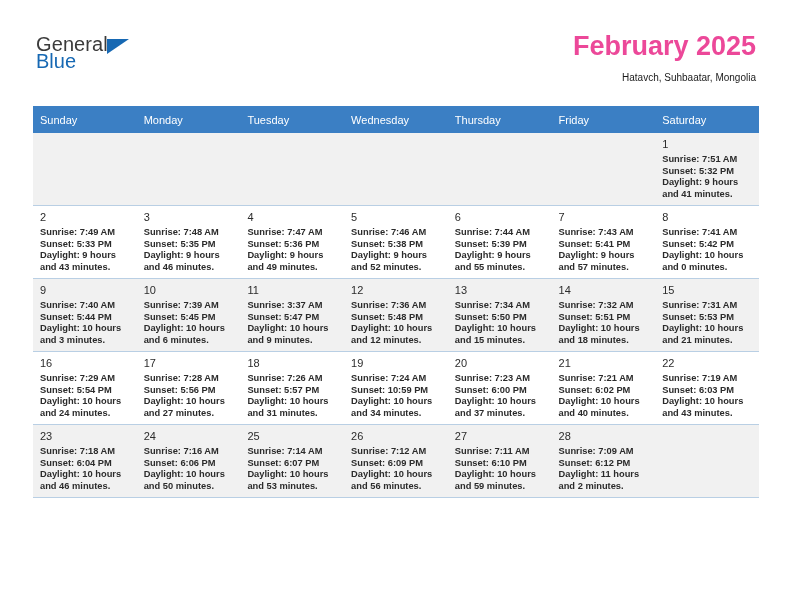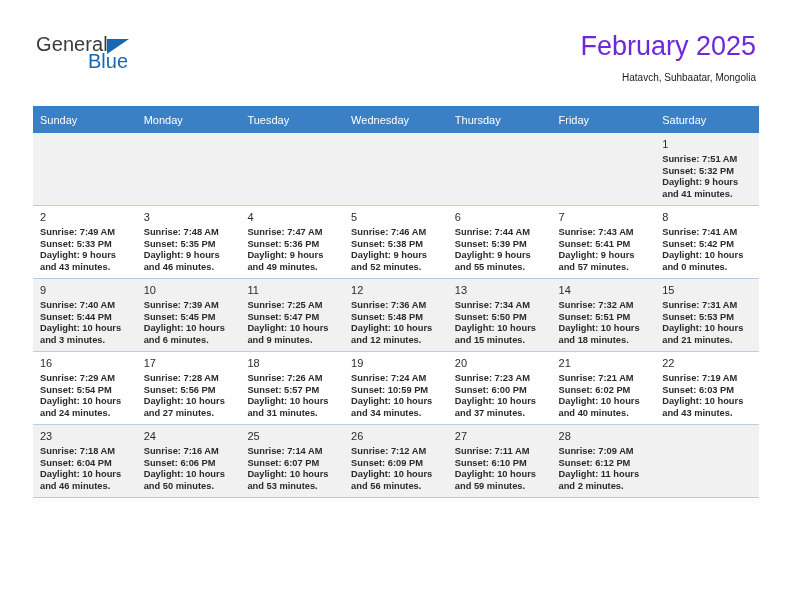--- a/index.html
+++ b/index.html
@@ -47,34 +47,33 @@
     height: 0;
     border-top: 15px solid #1668b3;
     border-right: 22px solid transparent;
     vertical-align: -3px;
     margin-left: -1px;
   }
   .logo-blue {
     font-size: 20px;
     color: #1668b3;
     line-height: 18px;
-    margin-left: 52px;
     margin-top: -3px;
     display: block;
   }
   .title-block {
     position: absolute;
     right: 36px;
     top: 30px;
     text-align: right;
   }
   .cal-title {
     font-size: 27px;
-    font-weight: normal;
-    color: #6d28d9;
+    font-weight: bold;
+    color: #ec4899;
     line-height: 32px;
     white-space: nowrap;
   }
   .cal-subtitle {
     font-size: 10px;
     color: #1a1a1a;
     line-height: 20px;
     margin-top: 6px;
     white-space: nowrap;
   }
@@ -283,21 +282,21 @@
                 <div>Sunset: 5:45 PM</div>
                 <div>Daylight: 10 hours</div>
                 <div>and 6 minutes.</div>
               </div>
             </div>
           </td>
           <td>
             <div class="cell-inner">
               <div class="daynum">11</div>
               <div class="dayinfo">
-                <div>Sunrise: 7:25 AM</div>
+                <div>Sunrise: 3:37 AM</div>
                 <div>Sunset: 5:47 PM</div>
                 <div>Daylight: 10 hours</div>
                 <div>and 9 minutes.</div>
               </div>
             </div>
           </td>
           <td>
             <div class="cell-inner">
               <div class="daynum">12</div>
               <div class="dayinfo">

